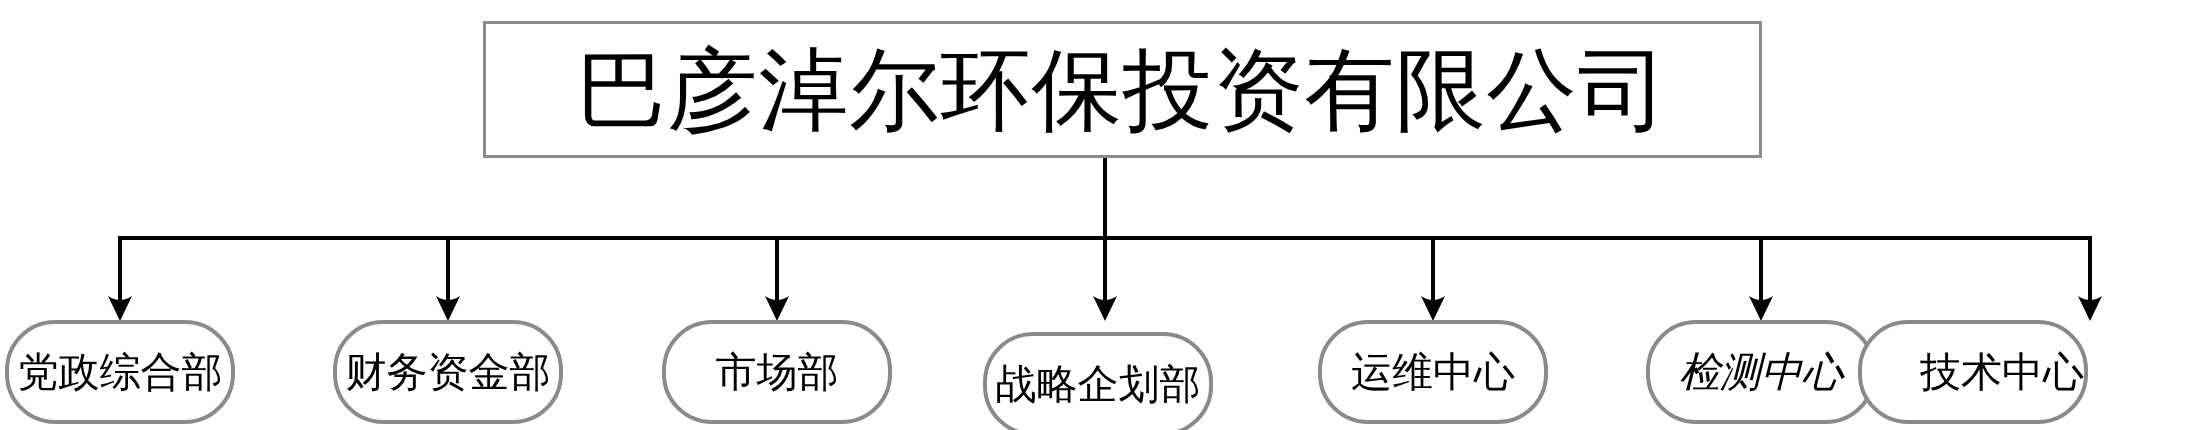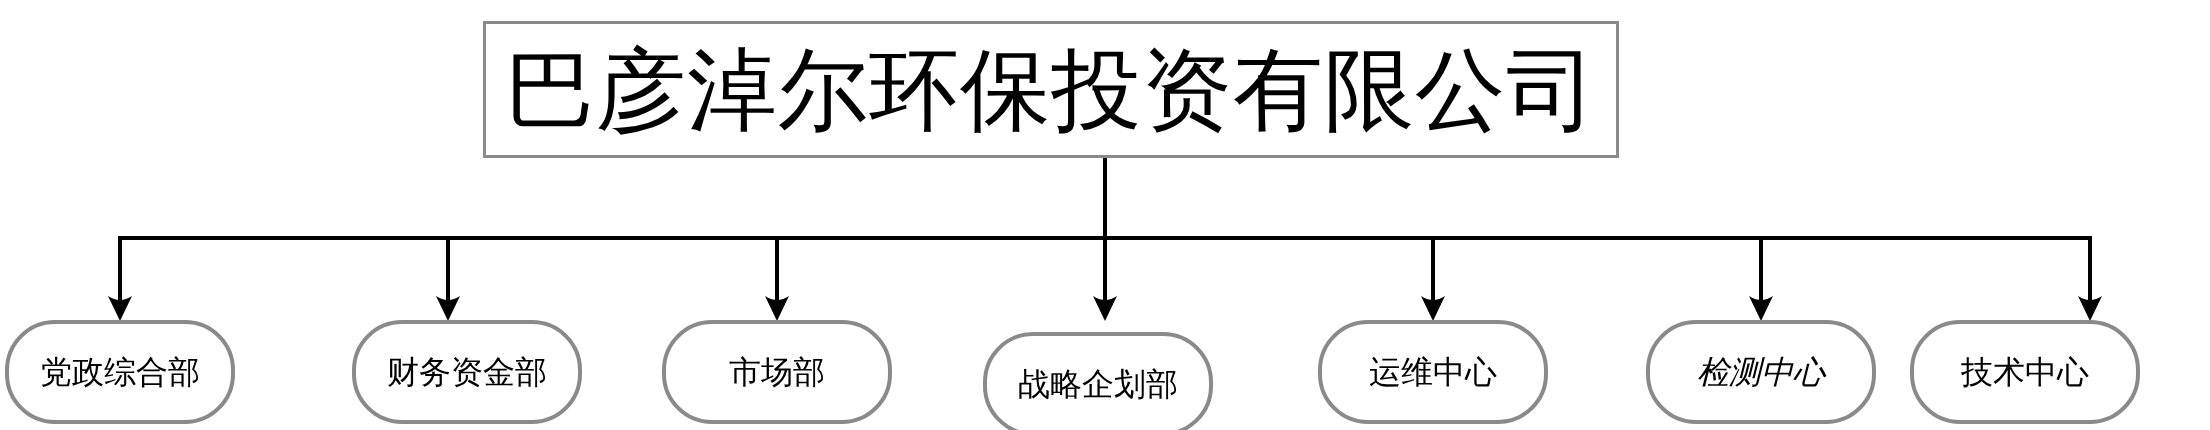--- a/index.html
+++ b/index.html
@@ -12,21 +12,21 @@
     width: 2210px;
     height: 430px;
     background: var(--background, #ffffff);
     font-family: "Liberation Sans", "DejaVu Sans", sans-serif;
     overflow: hidden;
   }
   .root-box {
     position: absolute;
     left: 483px;
     top: 21px;
-    width: 1136px;
+    width: 1279px;
     height: 137px;
     box-sizing: border-box;
     border: 3px solid var(--node-border, #8a8a8a);
     background: var(--background, #ffffff);
     display: flex;
     align-items: center;
     justify-content: center;
     z-index: 2;
   }
   .root-label {
@@ -59,32 +59,32 @@
     box-sizing: border-box;
     border: 4px solid var(--node-border, #8a8a8a);
     border-radius: 50px;
     background: var(--background, #ffffff);
     display: flex;
     align-items: center;
     justify-content: center;
     z-index: 2;
   }
   .node-label {
-    font-size: 32px;
+    font-size: 41px;
     line-height: 1;
     color: var(--text, #000000);
     white-space: nowrap;
   }
   .n1 { left: 5px; }
-  .n2 { left: 352px; justify-content: center; }
+  .n2 { left: 333px; justify-content: center; }
   .n3 { left: 662px; text-align: right; }
   .n4 { left: 983px; margin-top: 12px; }
   .n5 { left: 1318px; }
   .n6 { left: 1646px; font-style: italic; }
-  .n7 { left: 1910px; }
+  .n7 { left: 1858px; justify-content: flex-end; }
 </style>
 </head>
 <body>
 
 <div class="canvas">
 
   <div class="root-box">
     <span class="root-label">巴彦淖尔环保投资有限公司</span>
   </div>
 

